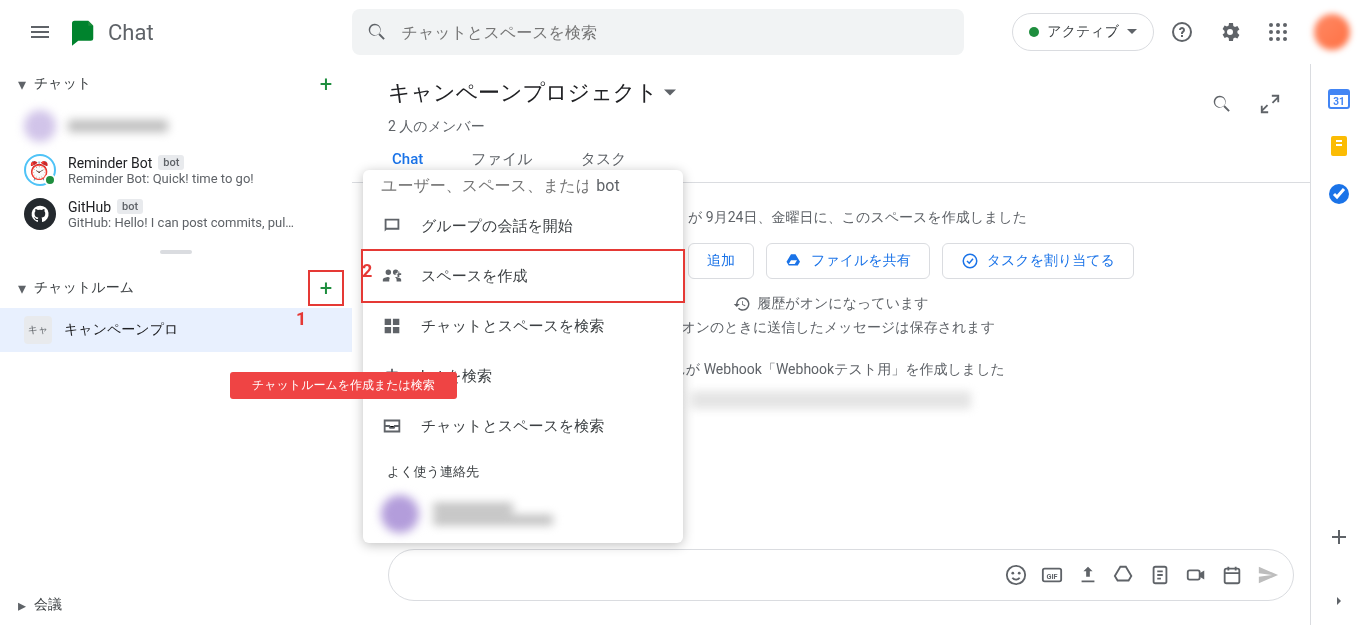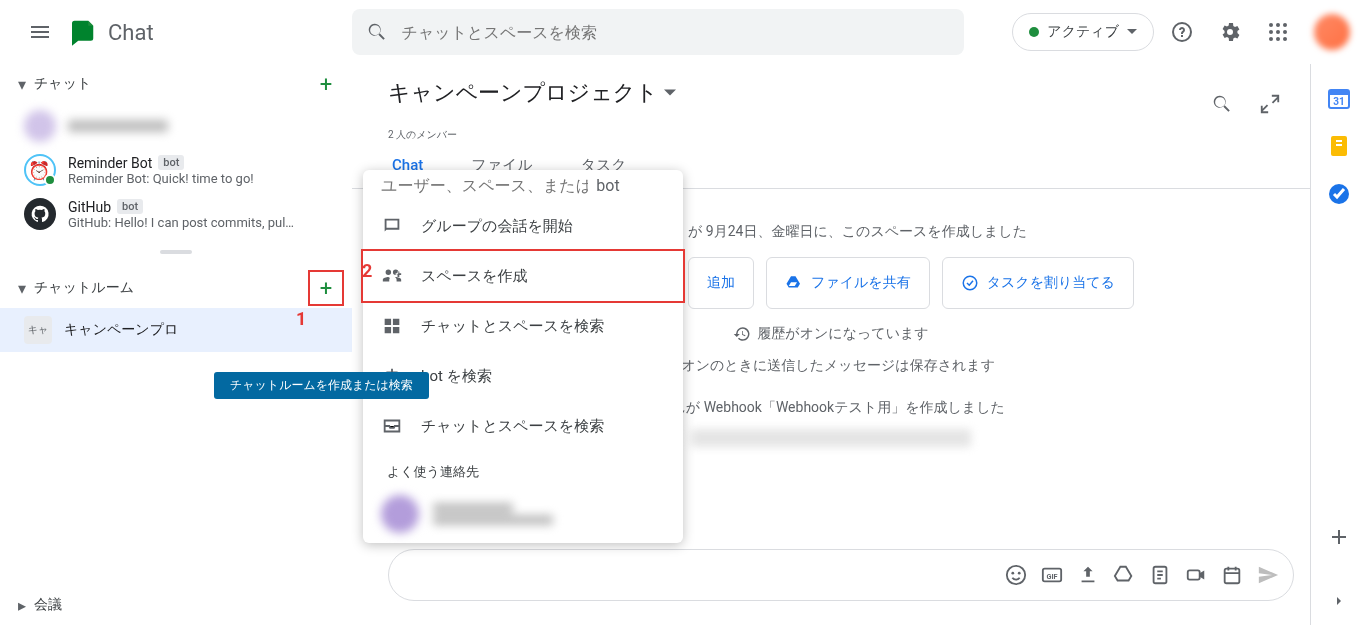--- a/index.html
+++ b/index.html
@@ -37,49 +37,49 @@
 .bot-badge{background:#e8eaed;color:#5f6368;font-size:11px;padding:1px 5px;border-radius:3px;font-weight:500}
 .chat-sub{font-size:13px;color:#5f6368;white-space:nowrap;overflow:hidden;text-overflow:ellipsis}
 .divider-handle{height:16px;display:flex;align-items:center;justify-content:center;margin:8px 0}
 .divider-handle div{width:32px;height:4px;background:#dadce0;border-radius:2px}
 .space-item{display:flex;align-items:center;padding:8px 16px 8px 24px;gap:12px;background:#e8f0fe;cursor:pointer}
 .space-avatar{width:28px;height:28px;background:#e8eaed;border-radius:4px;display:flex;align-items:center;justify-content:center;font-size:10px;color:#5f6368}
 .main{flex:1;display:flex;flex-direction:column;position:relative}
 .conv-hdr{padding:14px 24px 0 36px}
 .conv-title-row{display:flex;align-items:center;gap:6px}
 .conv-title{font-size:22px;color:#202124;cursor:pointer}
-.conv-sub{font-size:10px;color:#5f6368;margin-top:20px}
+.conv-sub{font-size:14px;color:#5f6368;margin-top:10px}
 .conv-actions{position:absolute;right:20px;top:20px;display:flex;gap:8px}
 .tabs{display:flex;gap:40px;margin-top:14px;border-bottom:1px solid #dadce0;padding-left:36px}
 .tab{font-size:15px;color:#5f6368;padding:0 4px 10px;cursor:pointer;border-bottom:3px solid transparent}
 .tab.active{color:#1a73e8;border-color:#1a73e8;font-weight:500}
 .conv-body{padding:20px 36px;color:#5f6368;font-size:14px;overflow:hidden;position:relative}
-.info-row{display:flex;align-items:center;justify-content:center;gap:6px;margin:14px 0}
+.info-row{display:flex;align-items:center;justify-content:center;gap:6px;margin:6px 0}
 .action-btns{display:flex;gap:12px;justify-content:center;margin:16px 0}
-.action-btn{display:flex;align-items:center;gap:8px;padding:16px 18px;border:1px solid #dadce0;border-radius:6px;color:#1a73e8;font-size:14px;cursor:pointer}
+.action-btn{display:flex;align-items:center;gap:8px;padding:8px 18px;border:1px solid #dadce0;border-radius:6px;color:#1a73e8;font-size:14px;cursor:pointer}
 .history-sub{text-align:center;margin-top:4px;color:#5f6368}
 .webhook-line{text-align:center;margin-top:24px}
 .blurred-line{margin-top:12px;height:18px;width:280px;background:#bdbdbd;filter:blur(4px);margin-left:auto;margin-right:auto;opacity:.4}
 .composer{position:absolute;bottom:24px;left:36px;right:16px;height:52px;border:1px solid #dadce0;border-radius:26px;display:flex;align-items:center;padding:8px 14px;background:#fff}
 .composer input{border:none;flex:1;font-size:15px;outline:none}
 .composer-icons{display:flex;gap:14px;color:#5f6368}
 .rightbar{width:56px;border-left:1px solid #dadce0;display:flex;flex-direction:column;align-items:center;gap:24px;padding-top:22px}
 .rb-icon{width:24px;height:24px}
 .popup{position:absolute;left:363px;top:170px;width:320px;background:#fff;box-shadow:0 2px 12px rgba(0,0,0,.25);border-radius:6px;z-index:50}
 .popup-search{padding:6px 18px;border-bottom:none}
 .popup-search input{border:none;font-size:16px;outline:none;width:73%}
 .popup-search .bot-suffix{color:#5f6368;font-size:16px;margin-left:8px}
 .popup-item{display:flex;align-items:center;gap:18px;padding:14px 18px;cursor:pointer;font-size:15px;color:#3c4043}
 .popup-item.highlight{border:2px solid #e53935;margin:-2px}
 .popup-section-lbl{padding:12px 24px 4px;font-size:13px;font-weight:500;color:#3c4043}
 .freq-contact{display:flex;align-items:center;gap:14px;padding:10px 18px;filter:blur(5px)}
 .freq-avatar{width:38px;height:38px;border-radius:50%;background:#b39ddb}
 .freq-text{display:flex;flex-direction:column;gap:2px}
 .freq-text div{height:10px;background:#bdbdbd;border-radius:2px}
-.tooltip{position:absolute;left:214px;top:372px;background:#0369a1;color:#fff;font-size:12px;padding:5px 16px;border-radius:3px;z-index:60}
+.tooltip{position:absolute;left:230px;top:372px;background:#ef4444;color:#fff;font-size:12px;padding:5px 22px;border-radius:3px;z-index:60}
 .annot{position:absolute;color:#e53935;font-weight:700;font-size:18px;z-index:70}
 .annot-1{left:296px;top:308px}
 .annot-2{left:362px;top:260px}
 svg{display:block}
 .sidebar-bottom{margin-top:auto}
 </style>
 </head>
 <body>
 
 <div class="header">

